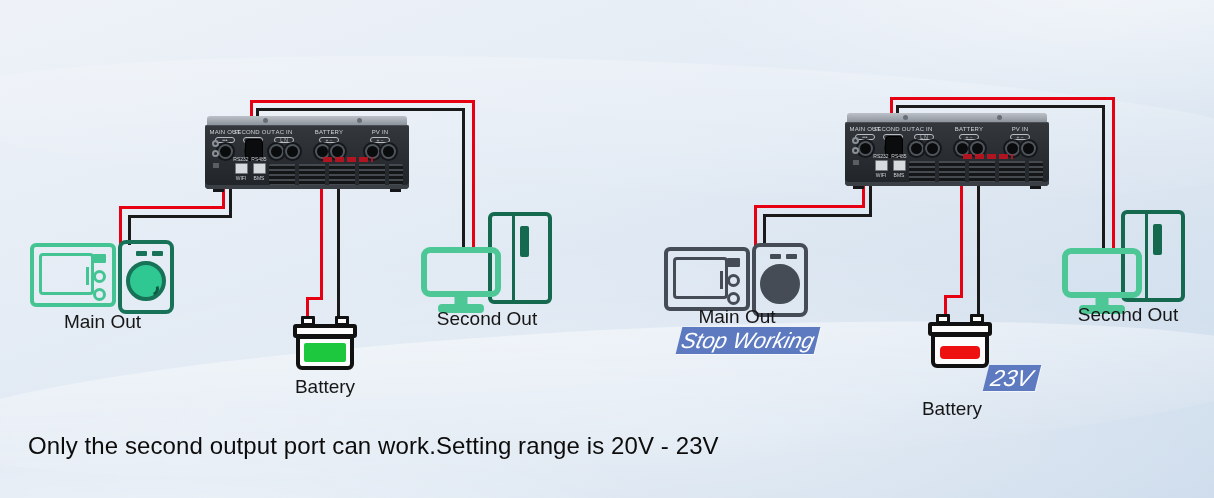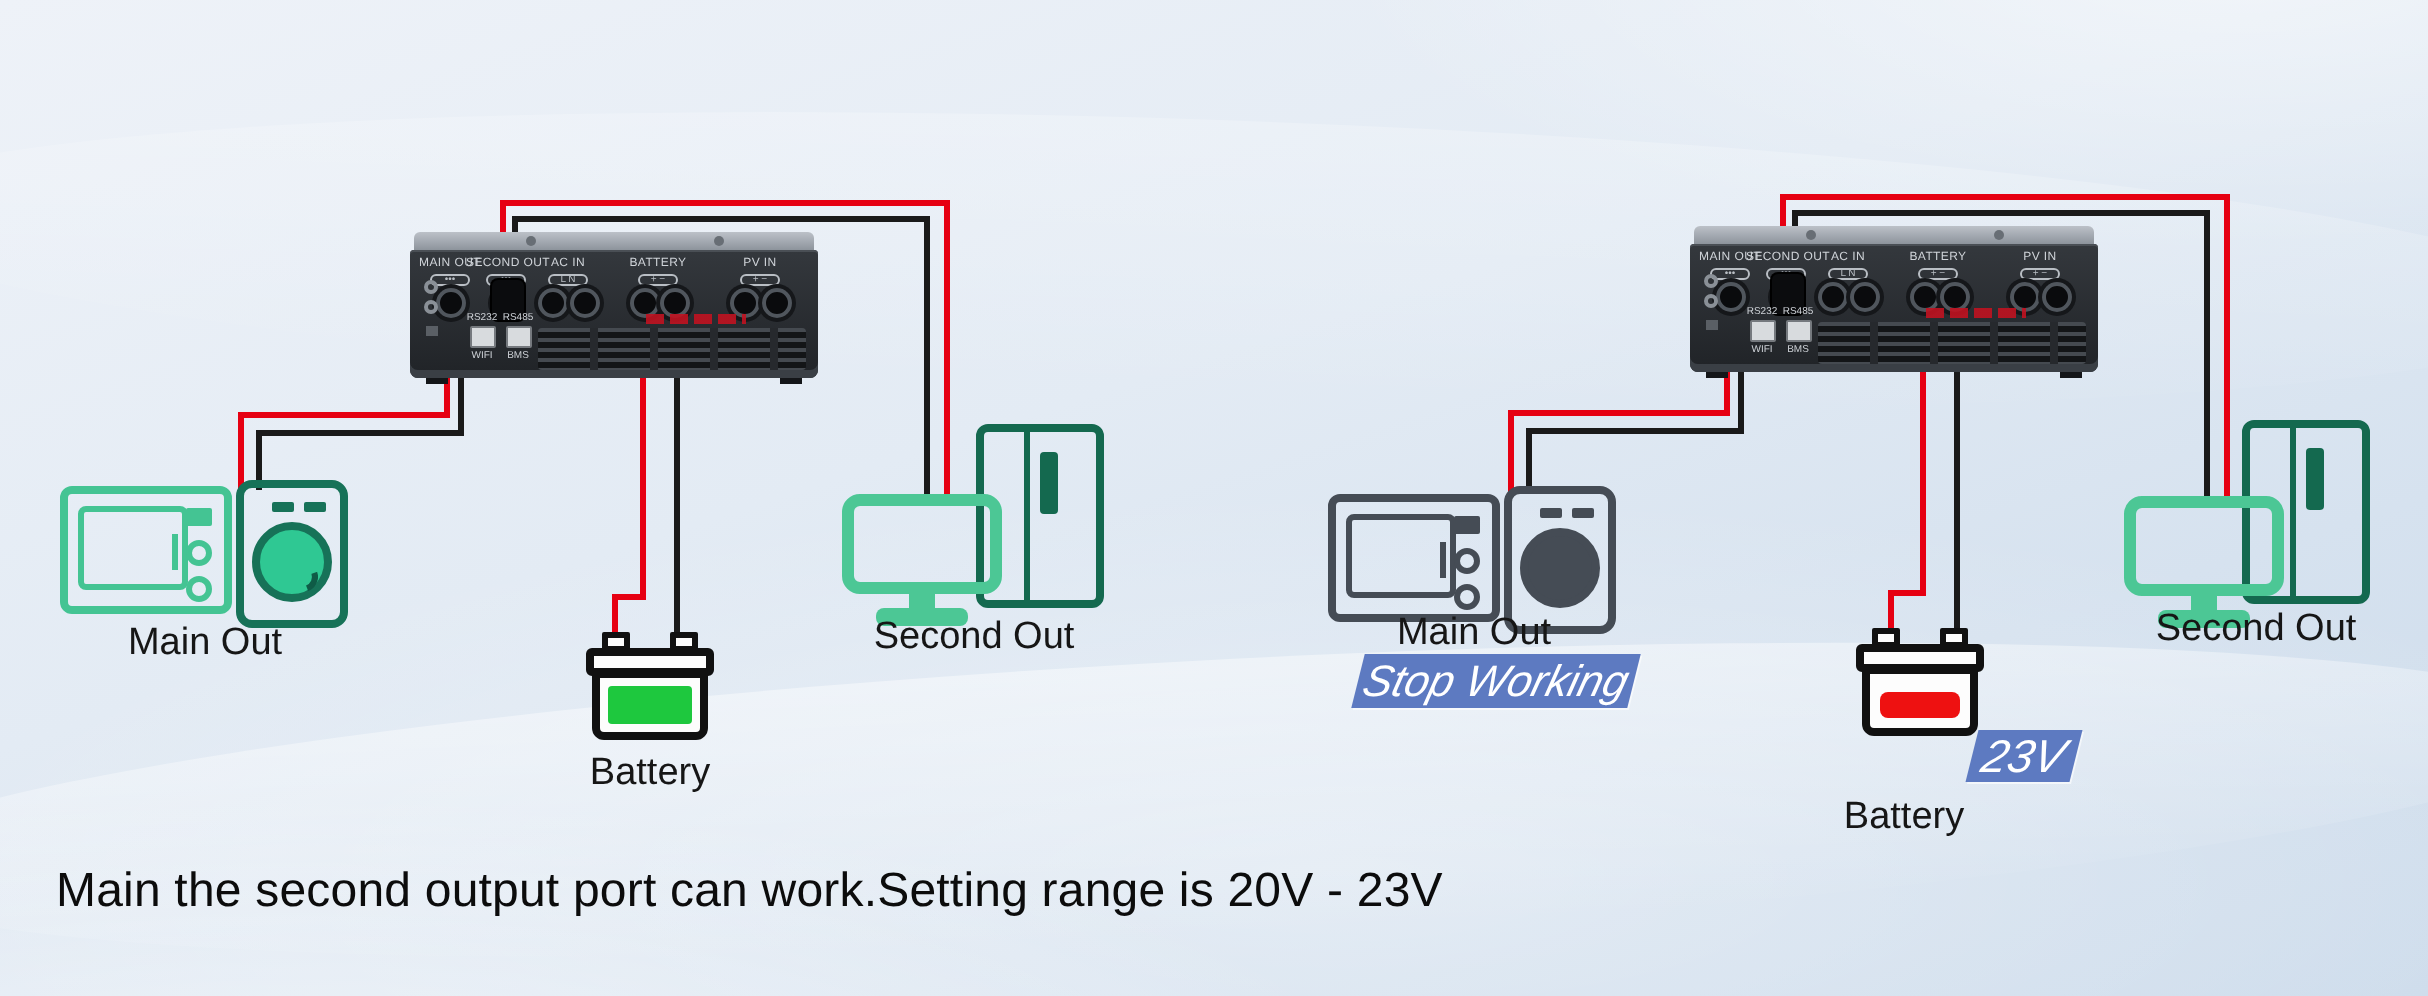--- a/index.html
+++ b/index.html
@@ -288,15 +288,15 @@
     <div class="fr-hdl"></div>
   </div>
   <div class="mon" style="left:1062px;top:248px;">
     <div class="mon-scr"></div>
     <div class="mon-neck"></div>
     <div class="mon-base"></div>
   </div>
   <div class="cap-label" style="left:1068px;top:304px;width:120px;">Second Out</div>
 
   <div class="footer">
-    <div>Main the second output port can work.Setting range is 20V - 23V</div>
+    <div>Only the second output port can work.Setting range is 20V - 23V</div>
   </div>
 </div>
 
 </body></html>

